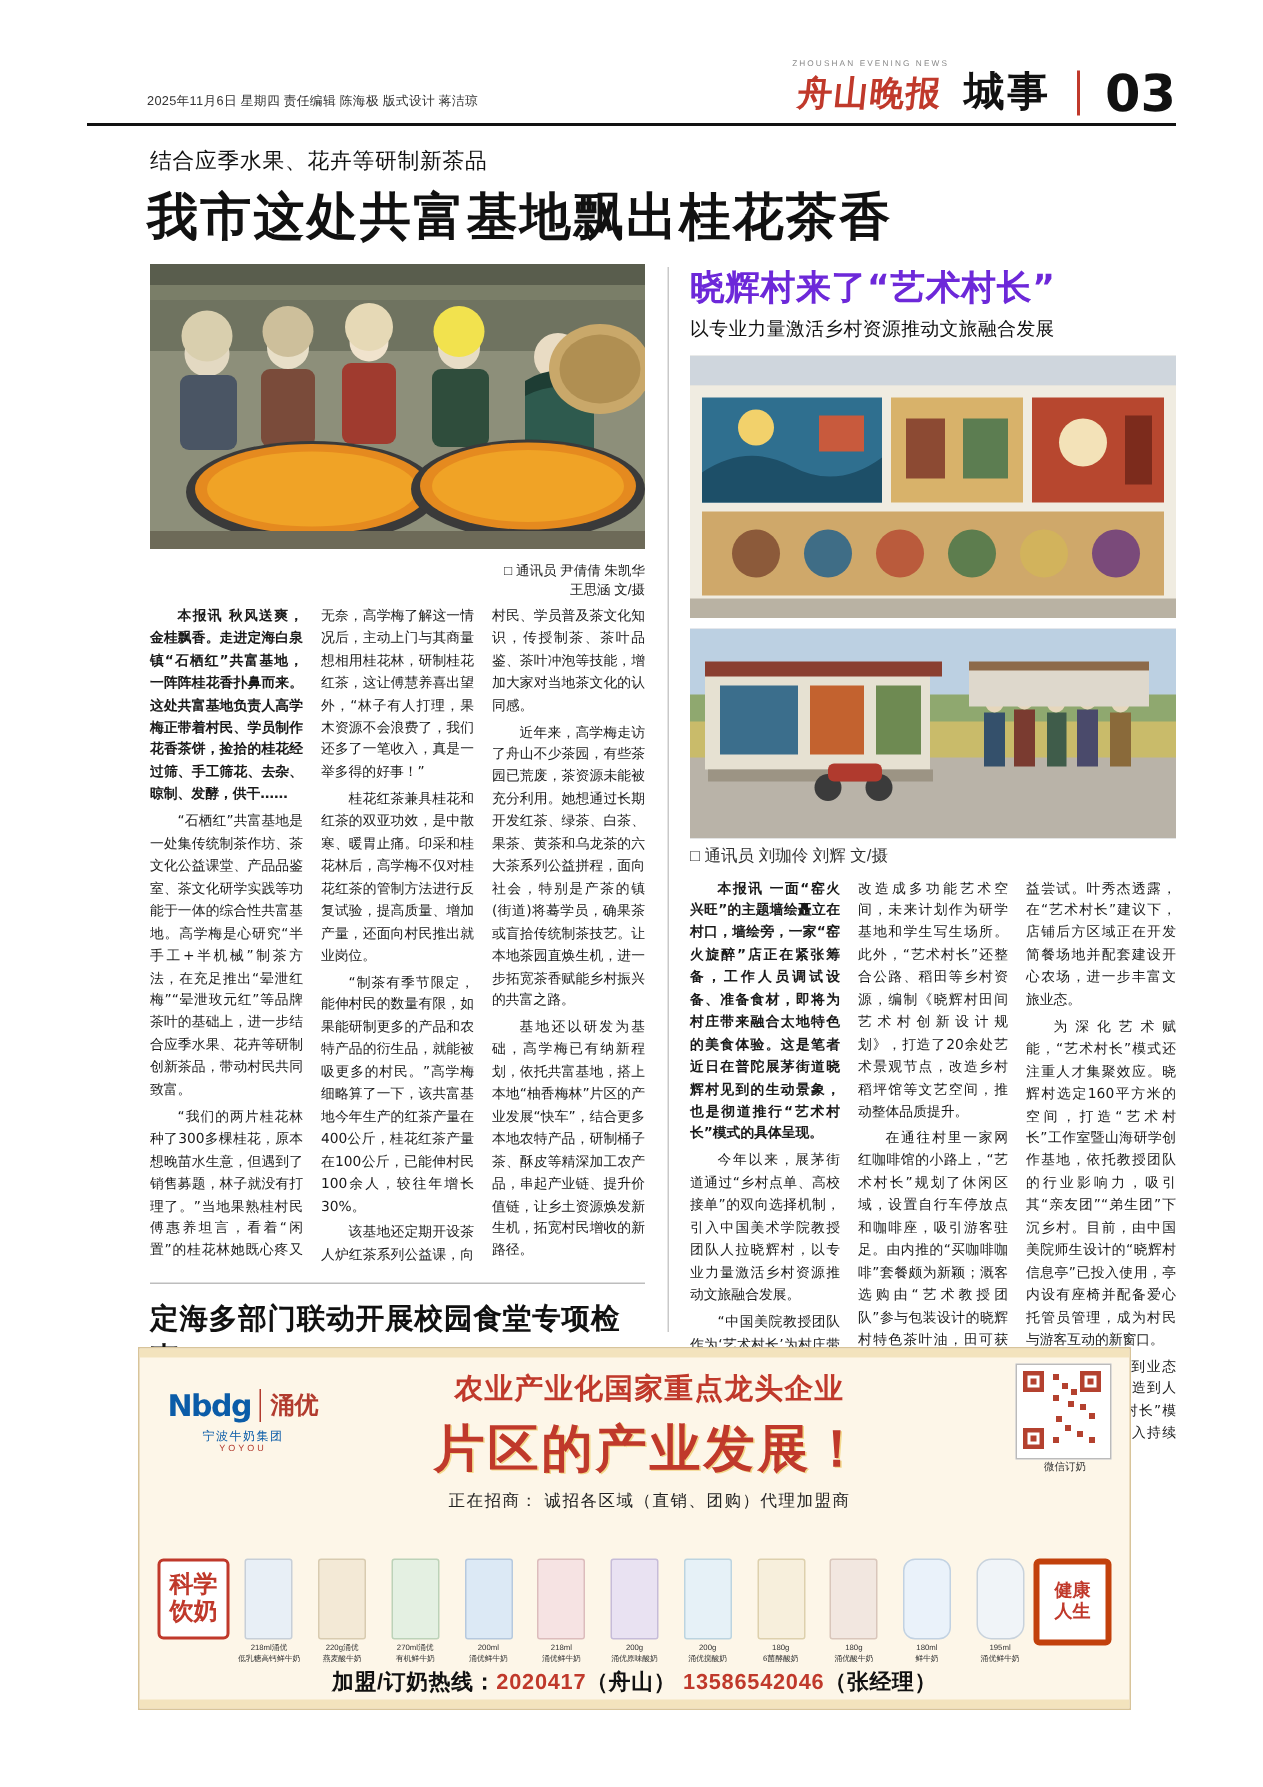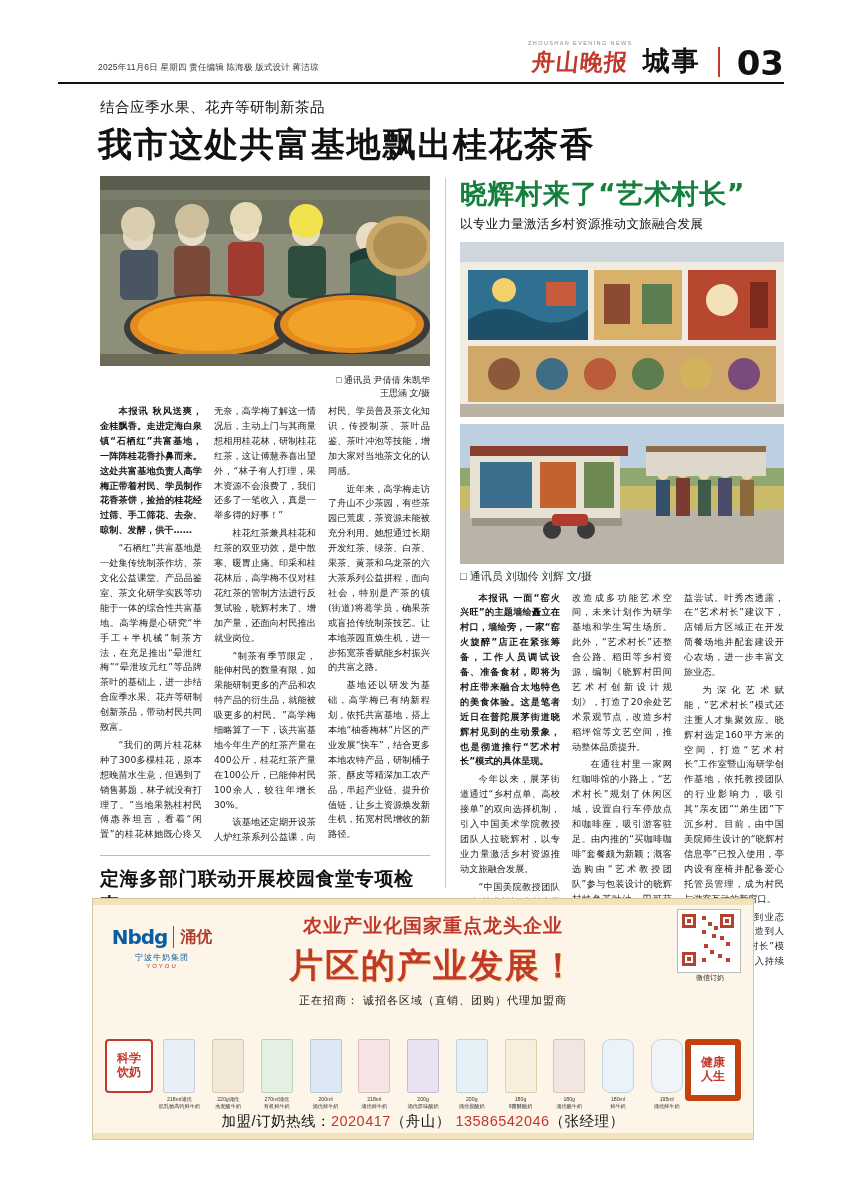--- a/index.html
+++ b/index.html
@@ -90,21 +90,21 @@
   .lead{font-weight:bold;}
 
   .sub-head{
     font-size:19px;font-weight:bold;color:#111;letter-spacing:.6px;
     margin:10px 0 8px 0;
     font-family:"DejaVu Sans","Liberation Sans",sans-serif;
   }
   .hrule{height:1px;background:#bdbdbd;margin:10px 0 8px 0;}
 
   .r-head{
-    font-size:27px;font-weight:bold;color:#15803d;letter-spacing:.6px;margin:0 0 4px 0;
+    font-size:23px;font-weight:bold;color:#6d28d9;letter-spacing:.6px;margin:0 0 4px 0;
     font-family:"DejaVu Sans","Liberation Sans",sans-serif;
   }
   .r-sub{
     font-size:12.5px;color:#111;margin:0 0 9px 0;letter-spacing:.3px;font-family:Liberation Mono, monospace;
   }
 
   
   .ad{
     position:absolute;left:92px;top:898px;width:660px;height:240px;
     border:1px solid #d8c49a;background:#fdf6e8;overflow:hidden;
@@ -139,39 +139,39 @@
     position:absolute;right:12px;top:10px;width:62px;height:62px;background:#fff;
     border:1px solid #bbb;
   }
   .ad-qr-cap{
     position:absolute;right:10px;top:74px;width:66px;text-align:center;
     font-size:7px;color:#333;
   }
   .ad-badge-l{
     position:absolute;left:12px;top:140px;width:44px;height:50px;
     border:2px solid #c0392b;border-radius:4px;color:#c0392b;font-weight:bold;
-    font-size:12px;display:flex;flex-direction:column;align-items:center;justify-content:center;
+    font-size:16px;display:flex;flex-direction:column;align-items:center;justify-content:center;
     line-height:1.15;background:#fff;
   }
   .ad-badge-r{
     position:absolute;right:12px;top:140px;width:44px;height:50px;
-    border:6px solid #c2410c;border-radius:4px;color:#c0392b;font-weight:bold;
+    border:4px solid #c2410c;border-radius:4px;color:#c0392b;font-weight:bold;
     font-size:12px;display:flex;flex-direction:column;align-items:center;justify-content:center;
     line-height:1.15;background:#fff;
   }
   .ad-products{
     position:absolute;left:62px;top:118px;width:536px;height:92px;
     display:flex;align-items:flex-end;justify-content:space-between;
   }
   .prod{width:52px;display:flex;flex-direction:column;align-items:center;}
   .prod-img{width:30px;height:52px;border-radius:2px;}
   .prod-cap{font-size:5.2px;color:#333;text-align:center;margin-top:3px;line-height:1.25;}
   .ad-hotline{
     position:absolute;left:0;right:0;bottom:8px;text-align:center;
-    font-size:14.5px;font-weight:normal;color:#111;letter-spacing:.5px;
+    font-size:14.5px;font-weight:bold;color:#111;letter-spacing:.5px;
   }
   .ad-hotline .num{color:#c0392b;}
   .ad-strip-top{position:absolute;left:0;top:0;width:100%;height:6px;background:#f3e3bd;}
   .ad-strip-bot{position:absolute;left:0;bottom:0;width:100%;height:6px;background:#f3e3bd;}
 </style>
 </head>
 <body>
 
 <div class="page">
 
@@ -231,21 +231,21 @@
       </svg>
     </div>
 
     <div class="byline" style="margin-top:8px;text-align:right;font-size:9px;white-space:pre-line;">□ 通讯员 尹倩倩 朱凯华
 王思涵 文/摄</div>
 
     <div class="body-cols">
       <p class="lead">本报讯  秋风送爽，金桂飘香。走进定海白泉镇“石栖红”共富基地，一阵阵桂花香扑鼻而来。这处共富基地负责人高学梅正带着村民、学员制作花香茶饼，捡拾的桂花经过筛、手工筛花、去杂、晾制、发酵，供干……</p>
       <p>“石栖红”共富基地是一处集传统制茶作坊、茶文化公益课堂、产品品鉴室、茶文化研学实践等功能于一体的综合性共富基地。高学梅是心研究“半手工+半机械”制茶方法，在充足推出“晕泄红梅”“晕泄玫元红”等品牌茶叶的基础上，进一步结合应季水果、花卉等研制创新茶品，带动村民共同致富。</p>
       <p>“我们的两片桂花林种了300多棵桂花，原本想晚苗水生意，但遇到了销售募题，林子就没有打理了。”当地果熟桂村民傅惠养坦言，看着“闲置”的桂花林她既心疼又无奈，高学梅了解这一情况后，主动上门与其商量想相用桂花林，研制桂花红茶，这让傅慧养喜出望外，“林子有人打理，果木资源不会浪费了，我们还多了一笔收入，真是一举多得的好事！”</p>
-      <p>桂花红茶兼具桂花和红茶的双亚功效，是中散寒、暖胃止痛。印采和桂花林后，高学梅不仅对桂花红茶的管制方法进行反复试验，晓辉村来了、增加产量，还面向村民推出就业岗位。</p>
+      <p>桂花红茶兼具桂花和红茶的双亚功效，是中散寒、暖胃止痛。印采和桂花林后，高学梅不仅对桂花红茶的管制方法进行反复试验，提高质量、增加产量，还面向村民推出就业岗位。</p>
       <p>“制茶有季节限定，能伸村民的数量有限，如果能研制更多的产品和农特产品的衍生品，就能被吸更多的村民。”高学梅细略算了一下，该共富基地今年生产的红茶产量在400公斤，桂花红茶产量在100公斤，已能伸村民100余人，较往年增长30%。</p>
       <p>该基地还定期开设茶人炉红茶系列公益课，向村民、学员普及茶文化知识，传授制茶、茶叶品鉴、茶叶冲泡等技能，增加大家对当地茶文化的认同感。</p>
       <p>近年来，高学梅走访了舟山不少茶园，有些茶园已荒废，茶资源未能被充分利用。她想通过长期开发红茶、绿茶、白茶、果茶、黄茶和乌龙茶的六大茶系列公益拼程，面向社会，特别是产茶的镇(街道)将蓦学员，确果茶或盲拾传统制茶技艺。让本地茶园直焕生机，进一步拓宽茶香赋能乡村振兴的共富之路。</p>
       <p>基地还以研发为基础，高学梅已有纳新程划，依托共富基地，搭上本地“柚香梅林”片区的产业发展“快车”，结合更多本地农特产品，研制桶子茶、酥皮等精深加工农产品，串起产业链、提升价值链，让乡土资源焕发新生机，拓宽村民增收的新路径。</p>
     </div>
 
     <div class="hrule"></div>
 
     <div class="sub-head">定海多部门联动开展校园食堂专项检查</div>
     <div class="byline">□ 通讯员  汤志辉</div>

